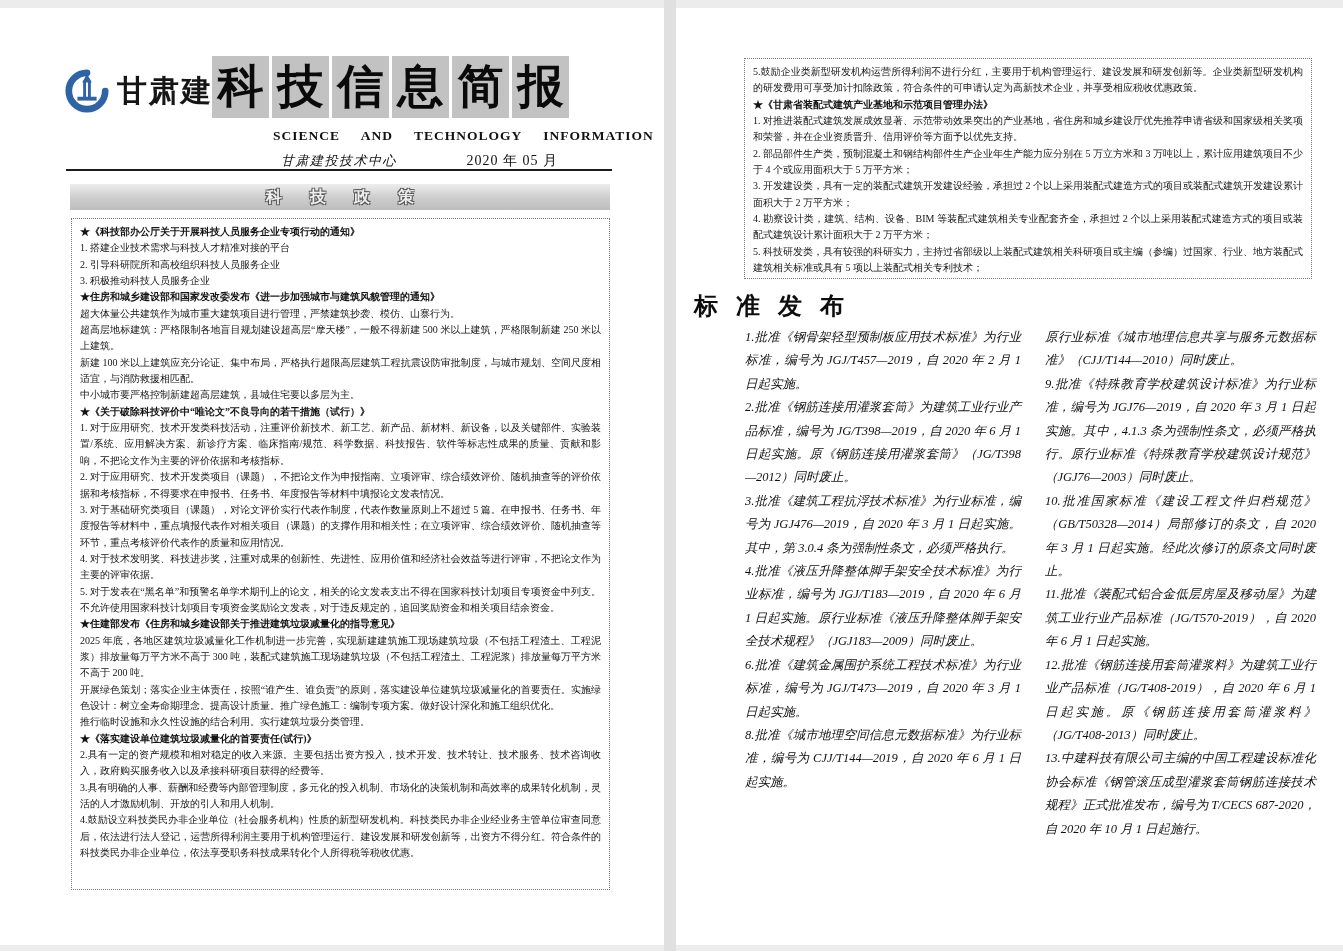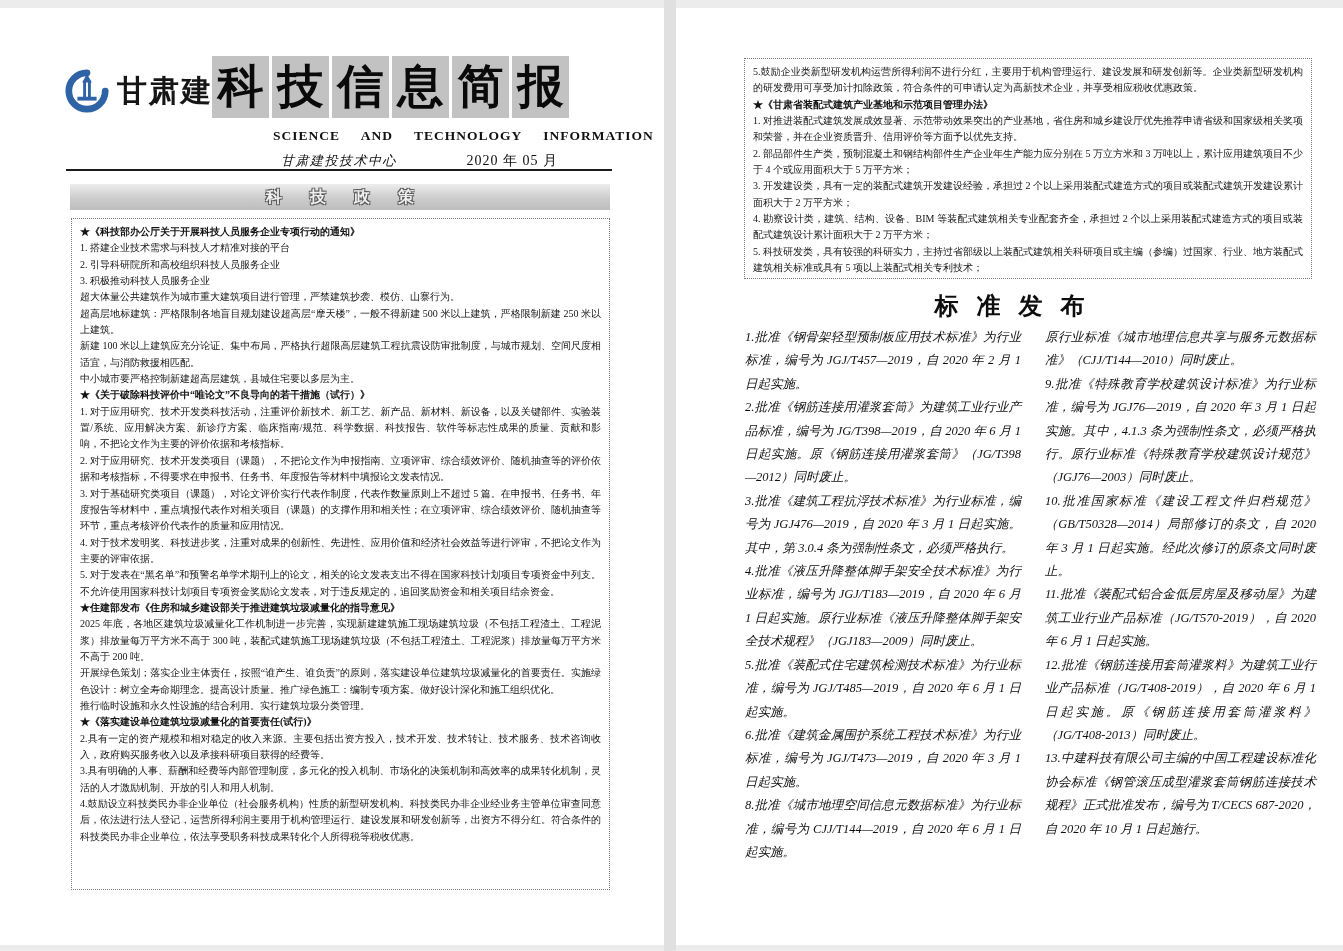--- a/index.html
+++ b/index.html
@@ -39,21 +39,21 @@
                                     -1px  1px 0 #5a5a5a, 1px  1px 0 #5a5a5a; }
 
   
   .dotbox { border:1px dotted #777; padding:5px 8px; overflow:hidden; }
   .policy-box { position:absolute; left:71px; top:210px; width:539px; height:672px; }
   .rp-box { position:absolute; left:68px; top:50px; width:568px; height:221px; }
   .dotbox p { font-size:10px; line-height:16.35px; text-align:justify; color:#141414; }
   .dotbox p.hd { font-weight:bold; }
 
   
-  .standards-title { position:absolute; left:0; top:282px; width:100%; text-align:center;
+  .standards-title { position:absolute; left:0; top:282px; width:100%; 
                      font-family:"Liberation Sans","DejaVu Sans",sans-serif; font-weight:bold;
                      font-size:24px; letter-spacing:18px; padding-left:18px; color:#0d0d0d; }
   .col { position:absolute; top:318px; font-style:italic; font-size:12.5px;
          line-height:23.4px; text-align:justify; color:#101010; }
   .col1 { left:69px;  width:276px; }
   .col2 { left:369px; width:271px; }
 </style>
 </head>
 <body>
 
@@ -98,20 +98,21 @@
     <div class="policy-banner">
       <span>科技政策</span>
     </div>
 
     <div class="dotbox policy-box">
 
     <p class="hd">★《科技部办公厅关于开展科技人员服务企业专项行动的通知》</p>
         <p>1. 搭建企业技术需求与科技人才精准对接的平台</p>
         <p>2. 引导科研院所和高校组织科技人员服务企业</p>
         <p>3. 积极推动科技人员服务企业</p>
+        <p class="hd">★住房和城乡建设部和国家发改委发布《进一步加强城市与建筑风貌管理的通知》</p>
         <p>超大体量公共建筑作为城市重大建筑项目进行管理，严禁建筑抄袭、模仿、山寨行为。</p>
         <p>超高层地标建筑：严格限制各地盲目规划建设超高层“摩天楼”，一般不得新建 500 米以上建筑，严格限制新建 250 米以上建筑。</p>
         <p>新建 100 米以上建筑应充分论证、集中布局，严格执行超限高层建筑工程抗震设防审批制度，与城市规划、空间尺度相适宜，与消防救援相匹配。</p>
         <p>中小城市要严格控制新建超高层建筑，县城住宅要以多层为主。</p>
         <p class="hd">★《关于破除科技评价中“唯论文”不良导向的若干措施（试行）》</p>
         <p>1. 对于应用研究、技术开发类科技活动，注重评价新技术、新工艺、新产品、新材料、新设备，以及关键部件、实验装置/系统、应用解决方案、新诊疗方案、临床指南/规范、科学数据、科技报告、软件等标志性成果的质量、贡献和影响，不把论文作为主要的评价依据和考核指标。</p>
         <p>2. 对于应用研究、技术开发类项目（课题），不把论文作为申报指南、立项评审、综合绩效评价、随机抽查等的评价依据和考核指标，不得要求在申报书、任务书、年度报告等材料中填报论文发表情况。</p>
         <p>3. 对于基础研究类项目（课题），对论文评价实行代表作制度，代表作数量原则上不超过 5 篇。在申报书、任务书、年度报告等材料中，重点填报代表作对相关项目（课题）的支撑作用和相关性；在立项评审、综合绩效评价、随机抽查等环节，重点考核评价代表作的质量和应用情况。</p>
         <p>4. 对于技术发明奖、科技进步奖，注重对成果的创新性、先进性、应用价值和经济社会效益等进行评审，不把论文作为主要的评审依据。</p>
         <p>5. 对于发表在“黑名单”和预警名单学术期刊上的论文，相关的论文发表支出不得在国家科技计划项目专项资金中列支。不允许使用国家科技计划项目专项资金奖励论文发表，对于违反规定的，追回奖励资金和相关项目结余资金。</p>
@@ -141,21 +142,20 @@
       </div>
 
     <div class="standards-title">标准发布</div>
 
     <div class="col col1">
 
     <p>1.批准《钢骨架轻型预制板应用技术标准》为行业标准，编号为 JGJ/T457—2019，自 2020 年 2 月 1 日起实施。</p>
         <p>2.批准《钢筋连接用灌浆套筒》为建筑工业行业产品标准，编号为 JG/T398—2019，自 2020 年 6 月 1 日起实施。原《钢筋连接用灌浆套筒》（JG/T398—2012）同时废止。</p>
         <p>3.批准《建筑工程抗浮技术标准》为行业标准，编号为 JGJ476—2019，自 2020 年 3 月 1 日起实施。其中，第 3.0.4 条为强制性条文，必须严格执行。</p>
         <p>4.批准《液压升降整体脚手架安全技术标准》为行业标准，编号为 JGJ/T183—2019，自 2020 年 6 月 1 日起实施。原行业标准《液压升降整体脚手架安全技术规程》（JGJ183—2009）同时废止。</p>
-        <p>5.批准《装配式住宅建筑检测技术标准》为行业标准，编号为 JGJ/T485—2019，自 2020 年 6 月 1 日起实施。</p>
         <p>6.批准《建筑金属围护系统工程技术标准》为行业标准，编号为 JGJ/T473—2019，自 2020 年 3 月 1 日起实施。</p>
         <p>8.批准《城市地理空间信息元数据标准》为行业标准，编号为 CJJ/T144—2019，自 2020 年 6 月 1 日起实施。</p>
       </div>
 
     <div class="col col2">
 
     <p>原行业标准《城市地理信息共享与服务元数据标准》（CJJ/T144—2010）同时废止。</p>
         <p>9.批准《特殊教育学校建筑设计标准》为行业标准，编号为 JGJ76—2019，自 2020 年 3 月 1 日起实施。其中，4.1.3 条为强制性条文，必须严格执行。原行业标准《特殊教育学校建筑设计规范》（JGJ76—2003）同时废止。</p>
         <p>10.批准国家标准《建设工程文件归档规范》（GB/T50328—2014）局部修订的条文，自 2020 年 3 月 1 日起实施。经此次修订的原条文同时废止。</p>
         <p>11.批准《装配式铝合金低层房屋及移动屋》为建筑工业行业产品标准（JG/T570-2019），自 2020 年 6 月 1 日起实施。</p>

